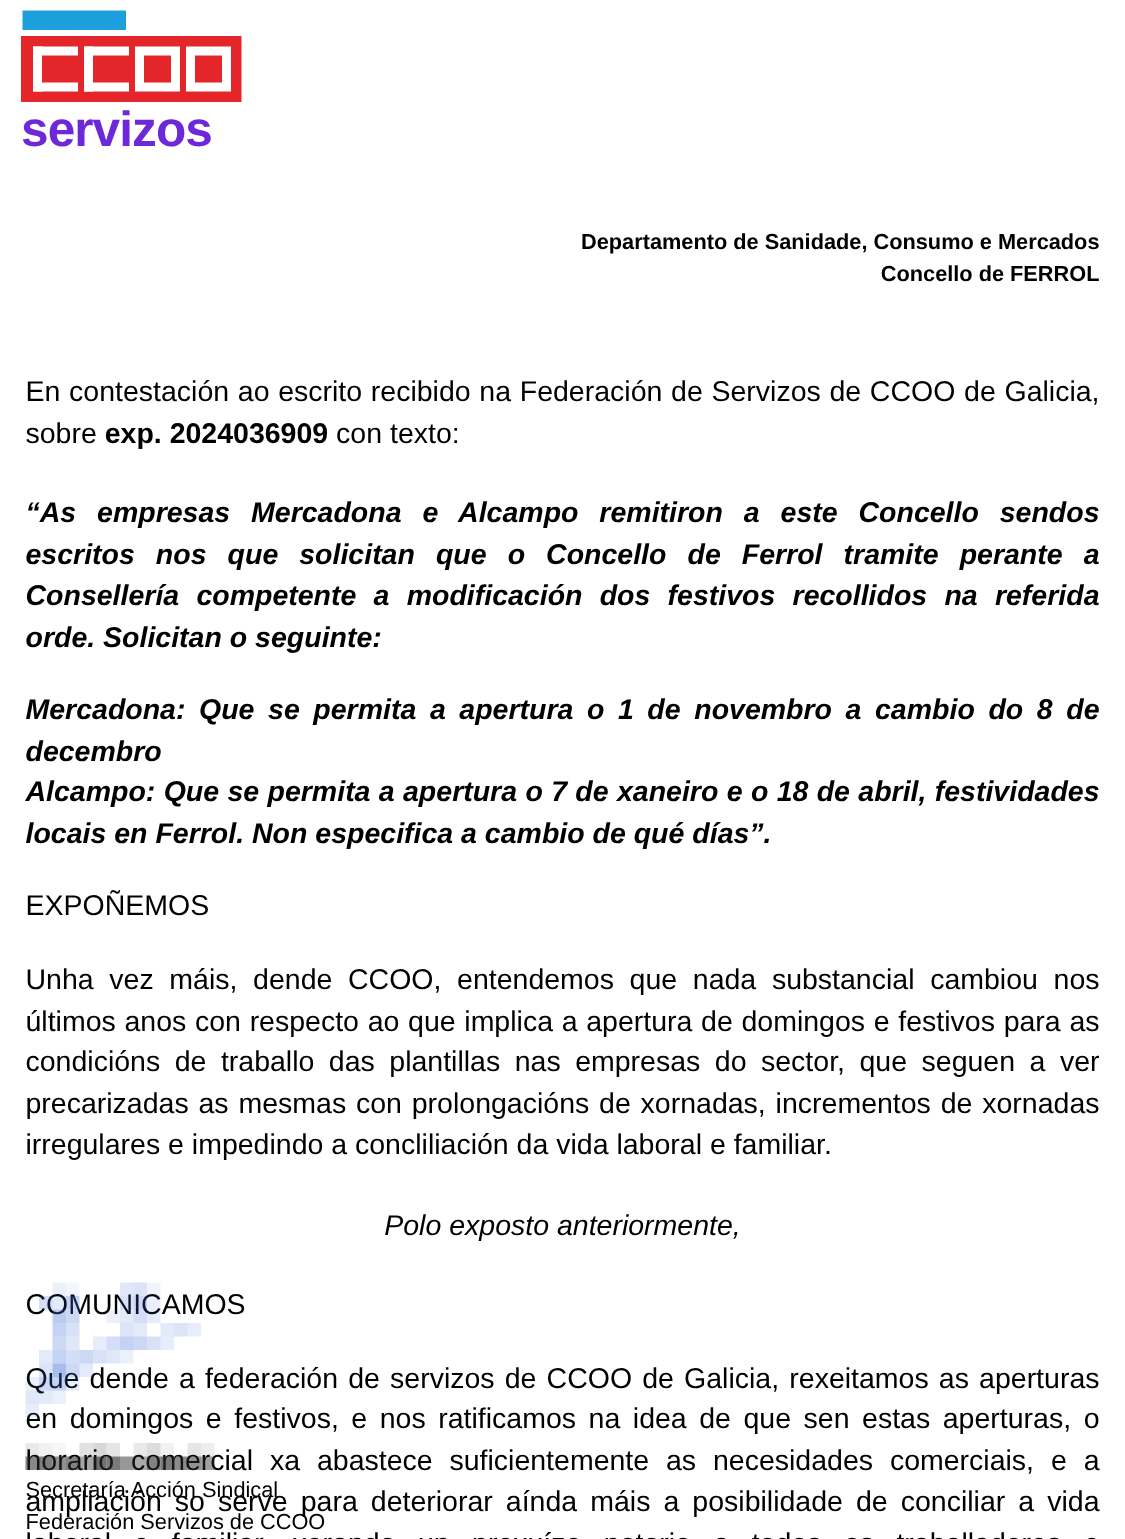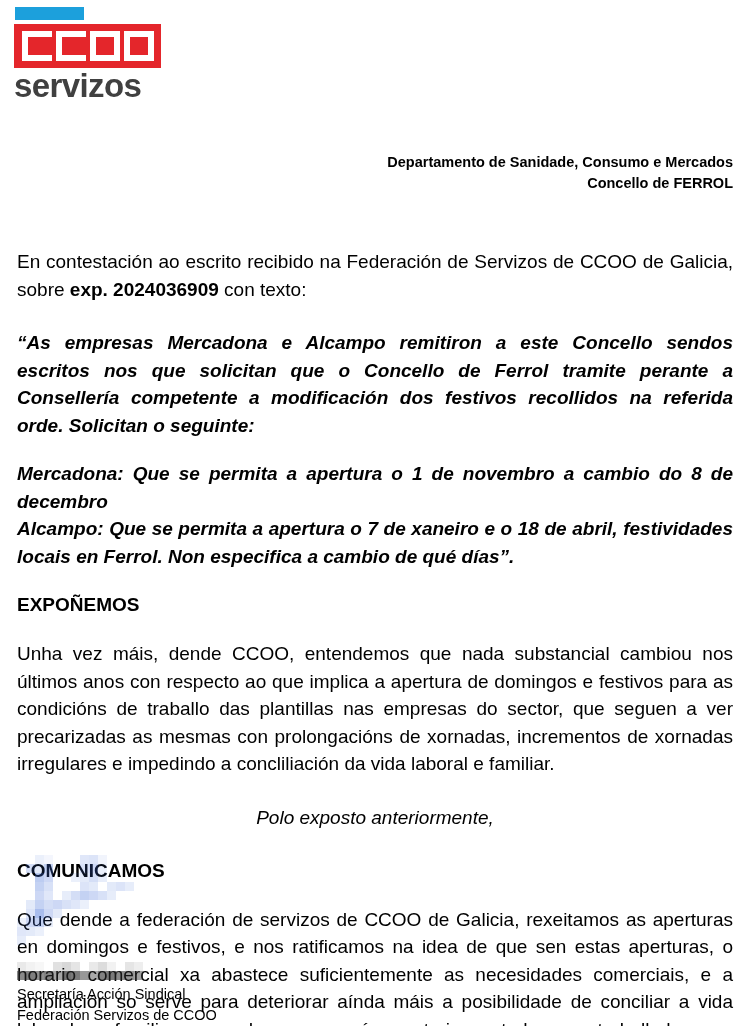--- a/index.html
+++ b/index.html
@@ -61,21 +61,21 @@
     height: 30px;
     border: 6px solid #ffffff;
     box-sizing: border-box;
   }
   .logo-word {
     margin-top: 1px;
     font-size: 33px;
     font-weight: bold;
     letter-spacing: -0.6px;
     line-height: 1.05;
-    color: #404040;
+    color: #6d28d9;
   }
 
   
   .letterhead {
     position: absolute;
     left: 17px;
     right: 17px;
     top: 152px;
     text-align: right;
     font-size: 14.5px;
@@ -97,21 +97,21 @@
     margin: 0;
   }
   .para.left { text-align: center; font-style: italic; }
   .quote {
     font-style: italic;
     font-weight: bold;
     text-align: justify;
     margin: 0;
   }
   .heading {
-    font-weight: bold;
+    font-weight: normal;
     margin: 0;
   }
   .gap-md  { height: 21px; }
   .gap-lg  { height: 26px; }
   .gap-xl  { height: 34px; }
 
   
   .signature-area {
     position: absolute;
     left: 17px;

